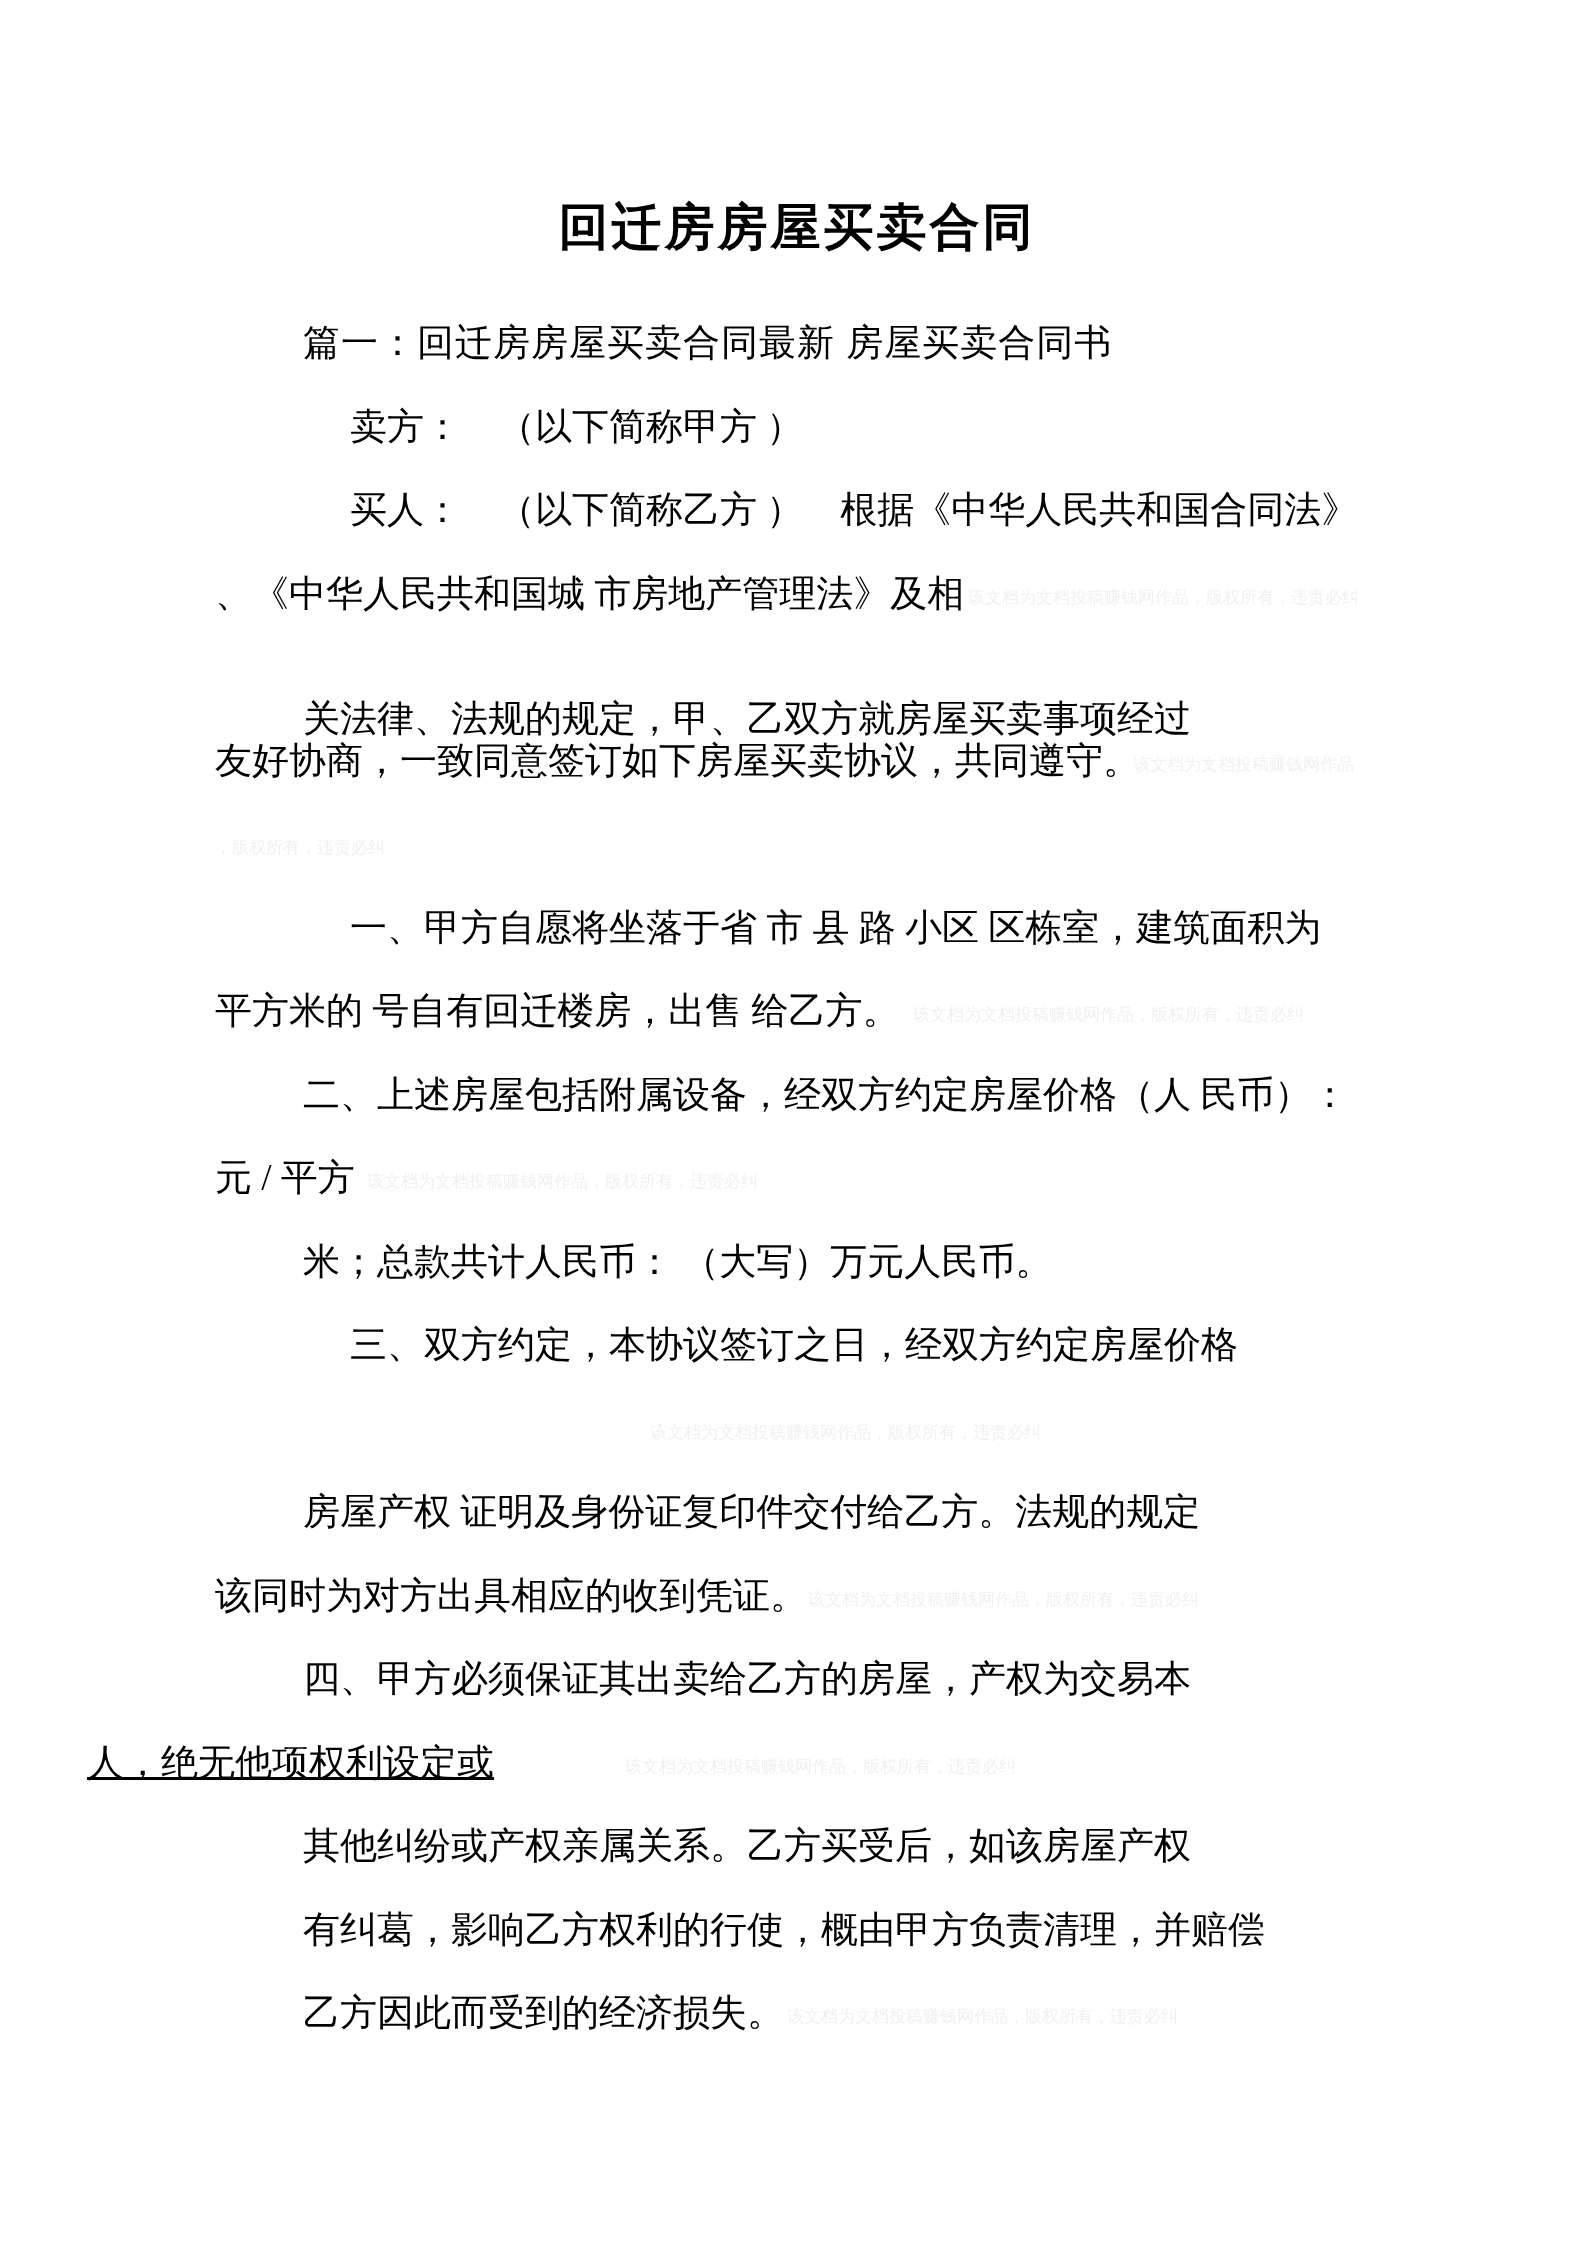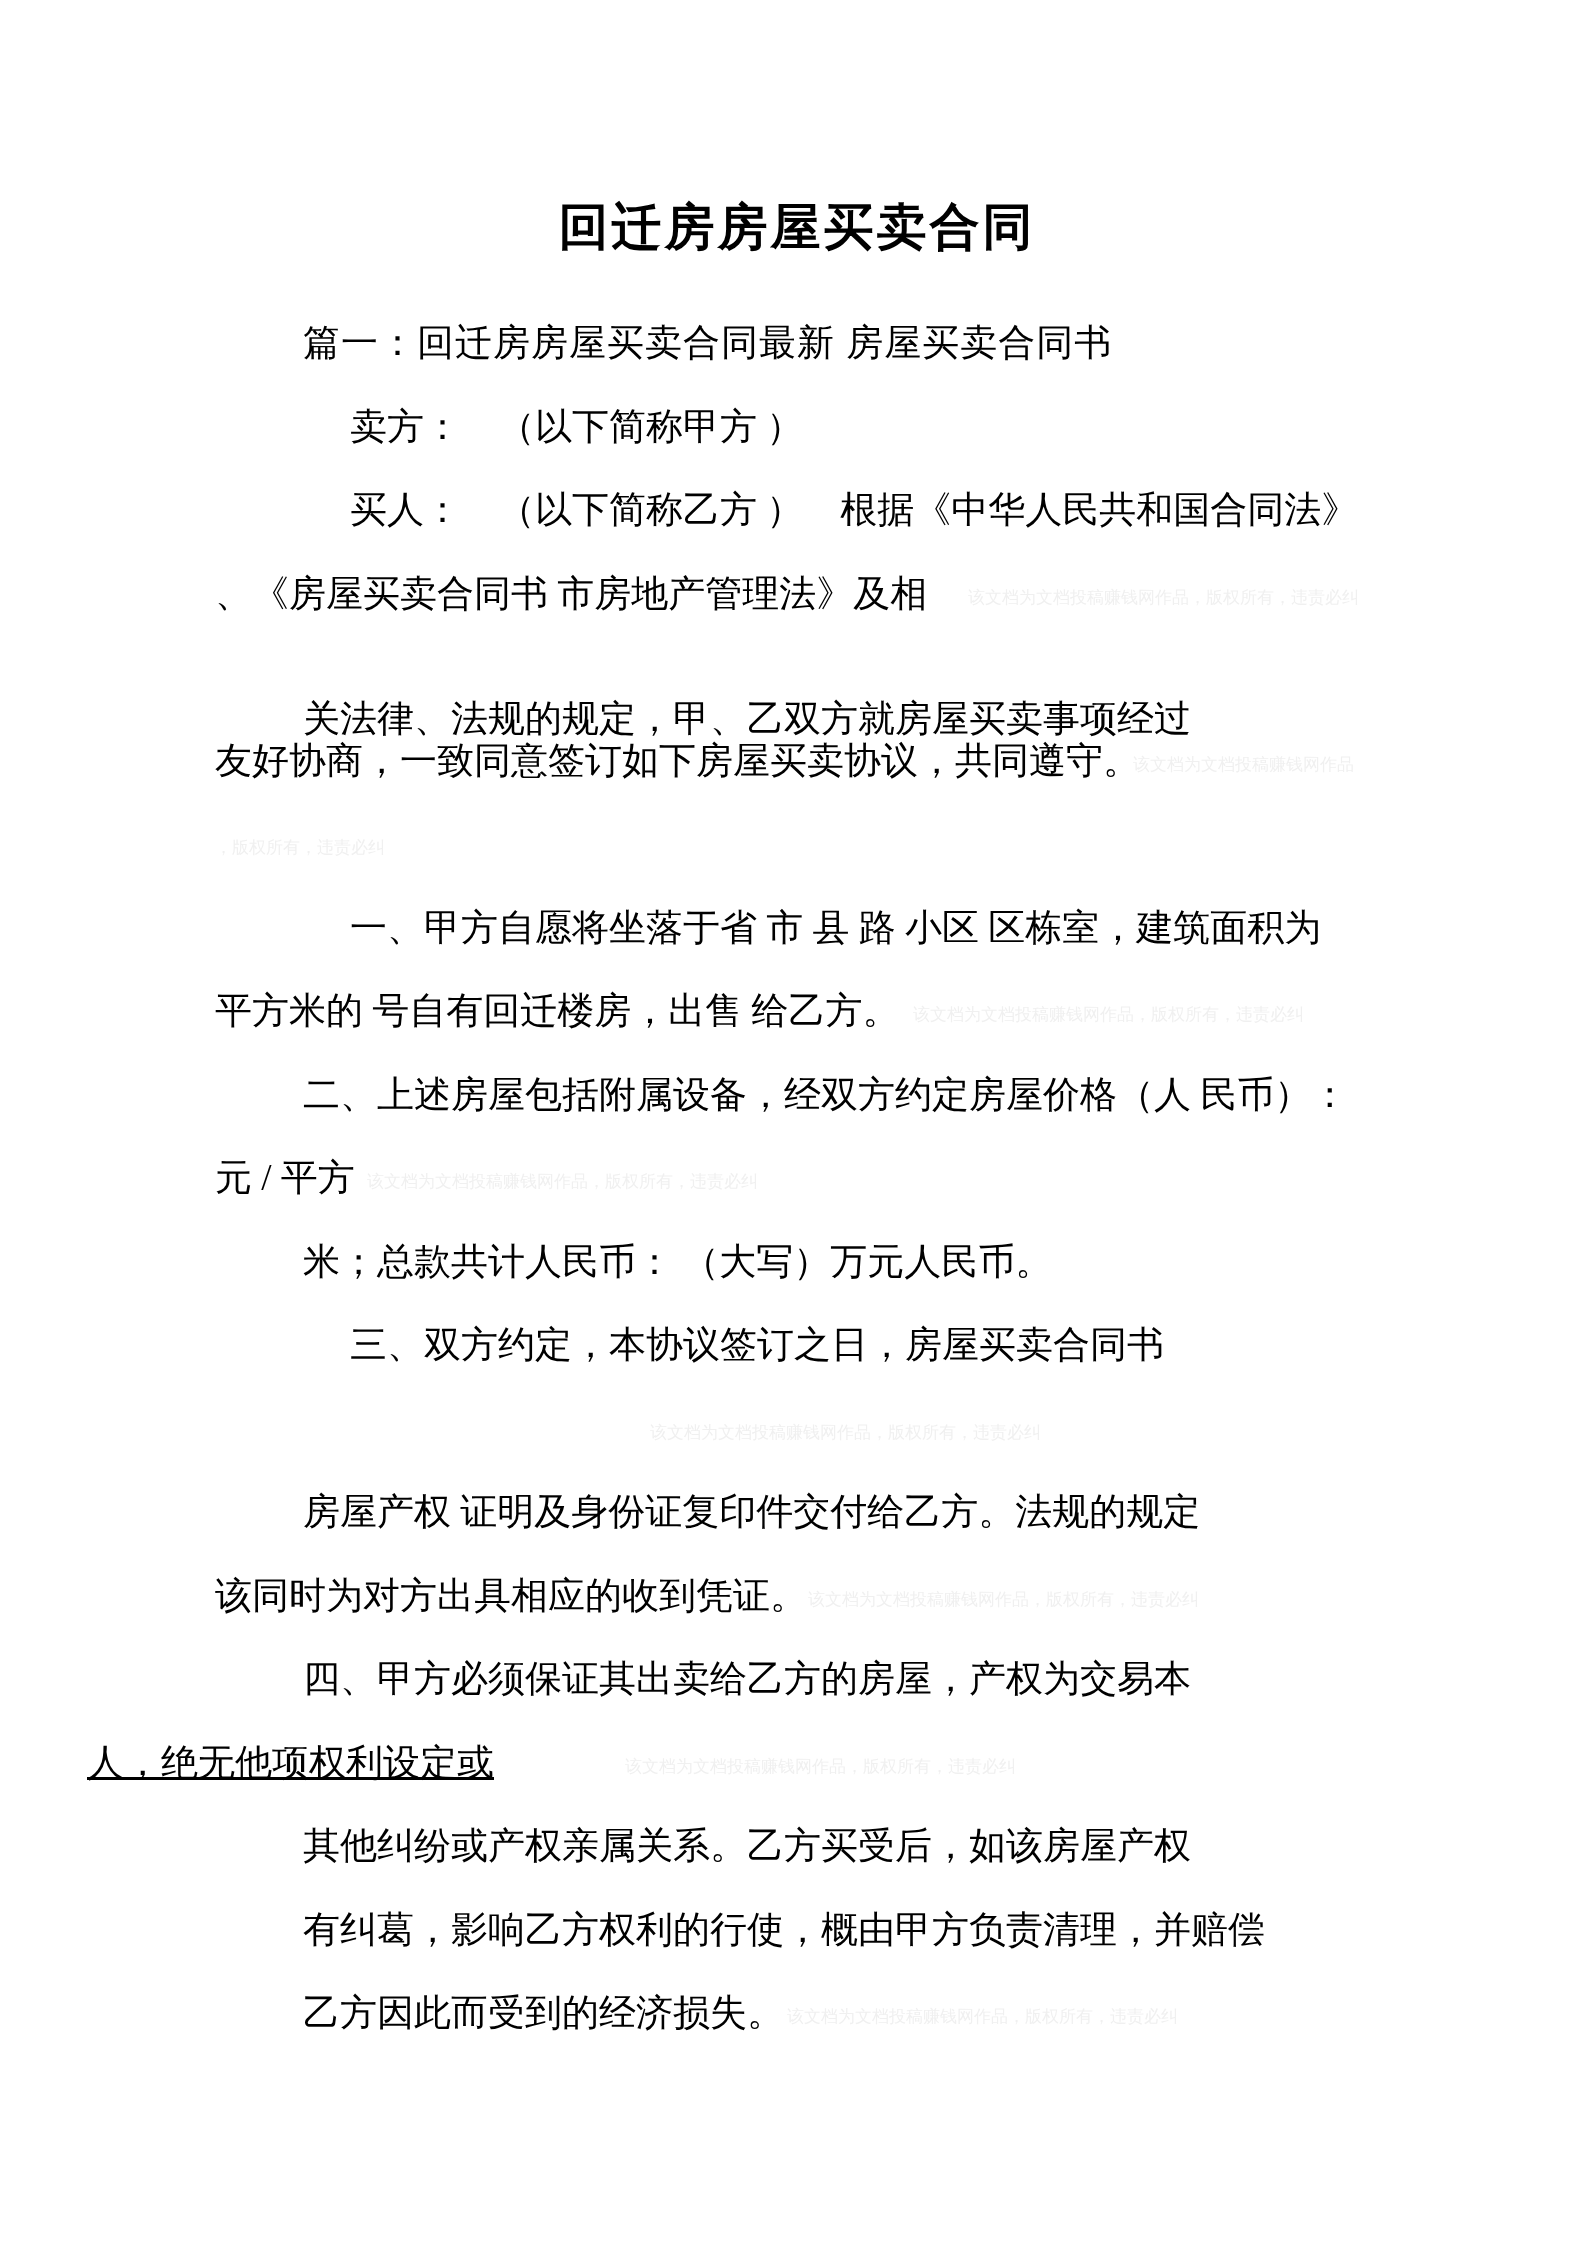--- a/index.html
+++ b/index.html
@@ -55,30 +55,30 @@
 </style>
 </head>
 <body>
 
 <div class="doc">
   <div class="title">回迁房房屋买卖合同</div>
   <div id="lines">
       <div class="line sans" style="top: 322px;"><span class="txt" style="padding-left: 303px;">篇一：回迁房房屋买卖合同最新 房屋买卖合同书</span></div>
       <div class="line" style="top: 405.5px;"><span class="txt" style="padding-left: 350px;">卖方：　（以下简称甲方 ）</span></div>
       <div class="line" style="top: 489px;"><span class="txt" style="padding-left: 350px;">买人：　（以下简称乙方 ）　根据《中华人民共和国合同法》</span></div>
-      <div class="line" style="top: 572.5px;"><span class="txt" style="padding-left: 215px;">、《房屋买卖合同书 市房地产管理法》及相</span><span class="wm" style="left: 968px;">该文档为文档投稿赚钱网作品，版权所有，违责必纠</span></div>
+      <div class="line" style="top: 572.5px;"><span class="txt" style="padding-left: 215px;">、《中华人民共和国城 市房地产管理法》及相</span><span class="wm" style="left: 968px;">该文档为文档投稿赚钱网作品，版权所有，违责必纠</span></div>
       <div class="line" style="top: 656px; margin-top: 42px;"><span class="txt" style="padding-left: 303px;">关法律、法规的规定，甲、乙双方就房屋买卖事项经过</span></div>
       <div class="line" style="top: 739.5px;"><span class="txt" style="padding-left: 215px;">友好协商，一致同意签订如下房屋买卖协议，共同遵守。</span><span class="wm" style="left: 1133px;">该文档为文档投稿赚钱网作品</span></div>
       <div class="line" style="top: 823px;"><span class="txt" style="padding-left: 215px;"></span><span class="wm" style="left: 215px;">，版权所有，违责必纠</span></div>
       <div class="line" style="top: 906.5px;"><span class="txt" style="padding-left: 350px;">一、甲方自愿将坐落于省 市 县 路 小区 区栋室，建筑面积为</span></div>
       <div class="line" style="top: 990px;"><span class="txt" style="padding-left: 215px;">平方米的 号自有回迁楼房，出售 给乙方。</span><span class="wm" style="left: 913px;">该文档为文档投稿赚钱网作品，版权所有，违责必纠</span></div>
       <div class="line" style="top: 1073.5px;"><span class="txt" style="padding-left: 303px;">二、上述房屋包括附属设备，经双方约定房屋价格（人 民币）：</span></div>
       <div class="line" style="top: 1157px;"><span class="txt" style="padding-left: 215px;">元 / 平方</span><span class="wm" style="left: 367px;">该文档为文档投稿赚钱网作品，版权所有，违责必纠</span></div>
       <div class="line" style="top: 1240.5px;"><span class="txt" style="padding-left: 303px;">米；总款共计人民币： （大写）万元人民币。</span></div>
-      <div class="line" style="top: 1324px;"><span class="txt" style="padding-left: 350px;">三、双方约定，本协议签订之日，房屋买卖合同书</span></div>
+      <div class="line" style="top: 1324px;"><span class="txt" style="padding-left: 350px;">三、双方约定，本协议签订之日，经双方约定房屋价格</span></div>
       <div class="line" style="top: 1407.5px;"><span class="wm" style="left: 650px;">该文档为文档投稿赚钱网作品，版权所有，违责必纠</span></div>
       <div class="line" style="top: 1491px;"><span class="txt" style="padding-left: 303px;">房屋产权 证明及身份证复印件交付给乙方。法规的规定</span></div>
       <div class="line" style="top: 1574.5px;"><span class="txt" style="padding-left: 215px;">该同时为对方出具相应的收到凭证。</span><span class="wm" style="left: 808px;">该文档为文档投稿赚钱网作品，版权所有，违责必纠</span></div>
       <div class="line" style="top: 1658px;"><span class="txt" style="padding-left: 303px;">四、甲方必须保证其出卖给乙方的房屋，产权为交易本</span></div>
       <div class="line" style="top: 1741.5px;"><span class="txt" style="padding-left: 87px; text-decoration: underline;">人，绝无他项权利设定或</span><span class="wm" style="left: 625px;">该文档为文档投稿赚钱网作品，版权所有，违责必纠</span></div>
       <div class="line" style="top: 1825px;"><span class="txt" style="padding-left: 303px;">其他纠纷或产权亲属关系。乙方买受后，如该房屋产权</span></div>
       <div class="line" style="top: 1908.5px;"><span class="txt" style="padding-left: 303px;">有纠葛，影响乙方权利的行使，概由甲方负责清理，并赔偿</span></div>
       <div class="line" style="top: 1992px;"><span class="txt" style="padding-left: 303px;">乙方因此而受到的经济损失。</span><span class="wm" style="left: 787px;">该文档为文档投稿赚钱网作品，版权所有，违责必纠</span></div>
     </div>
 </div>

